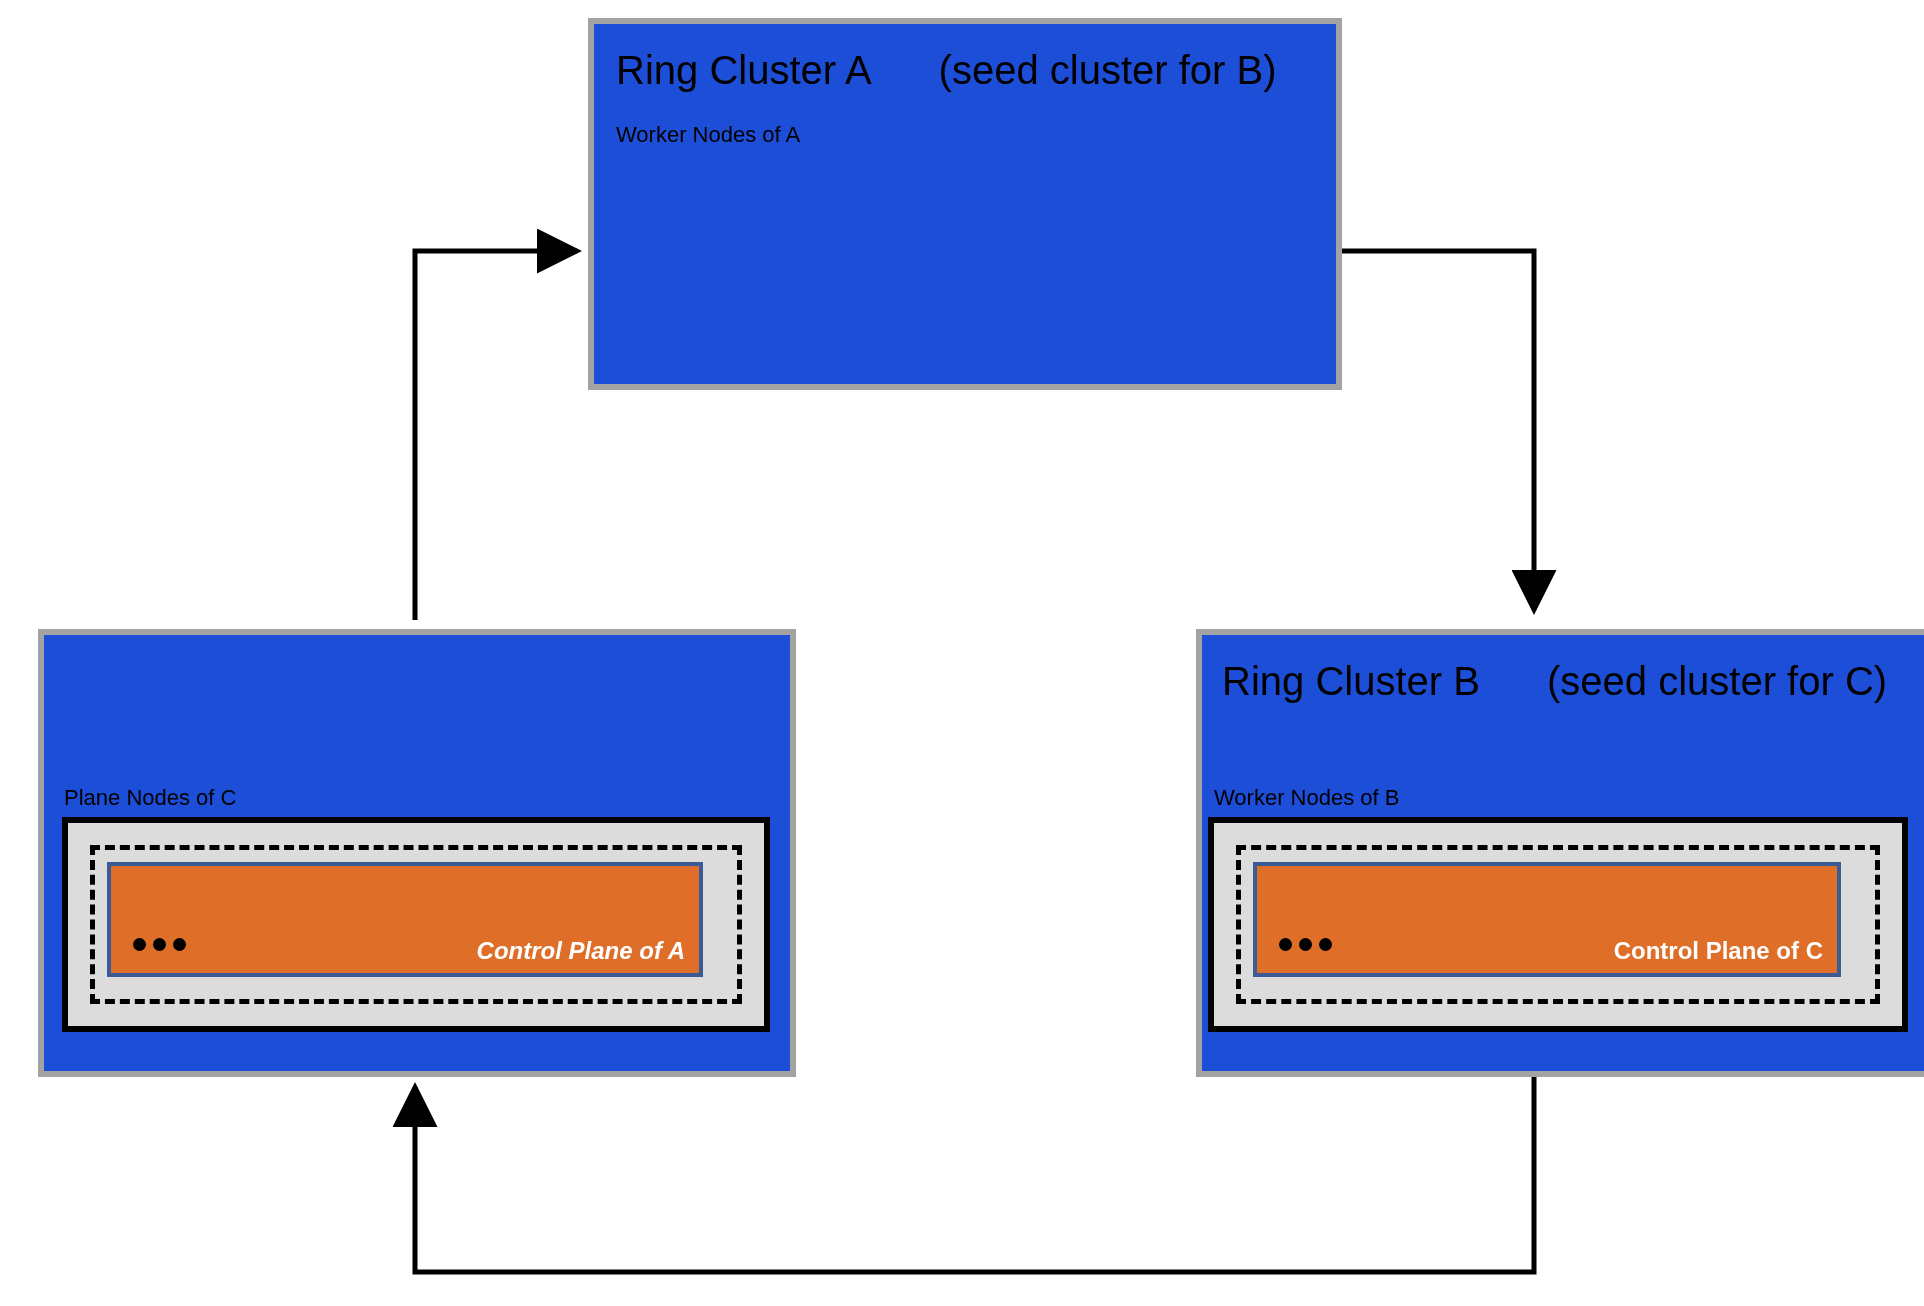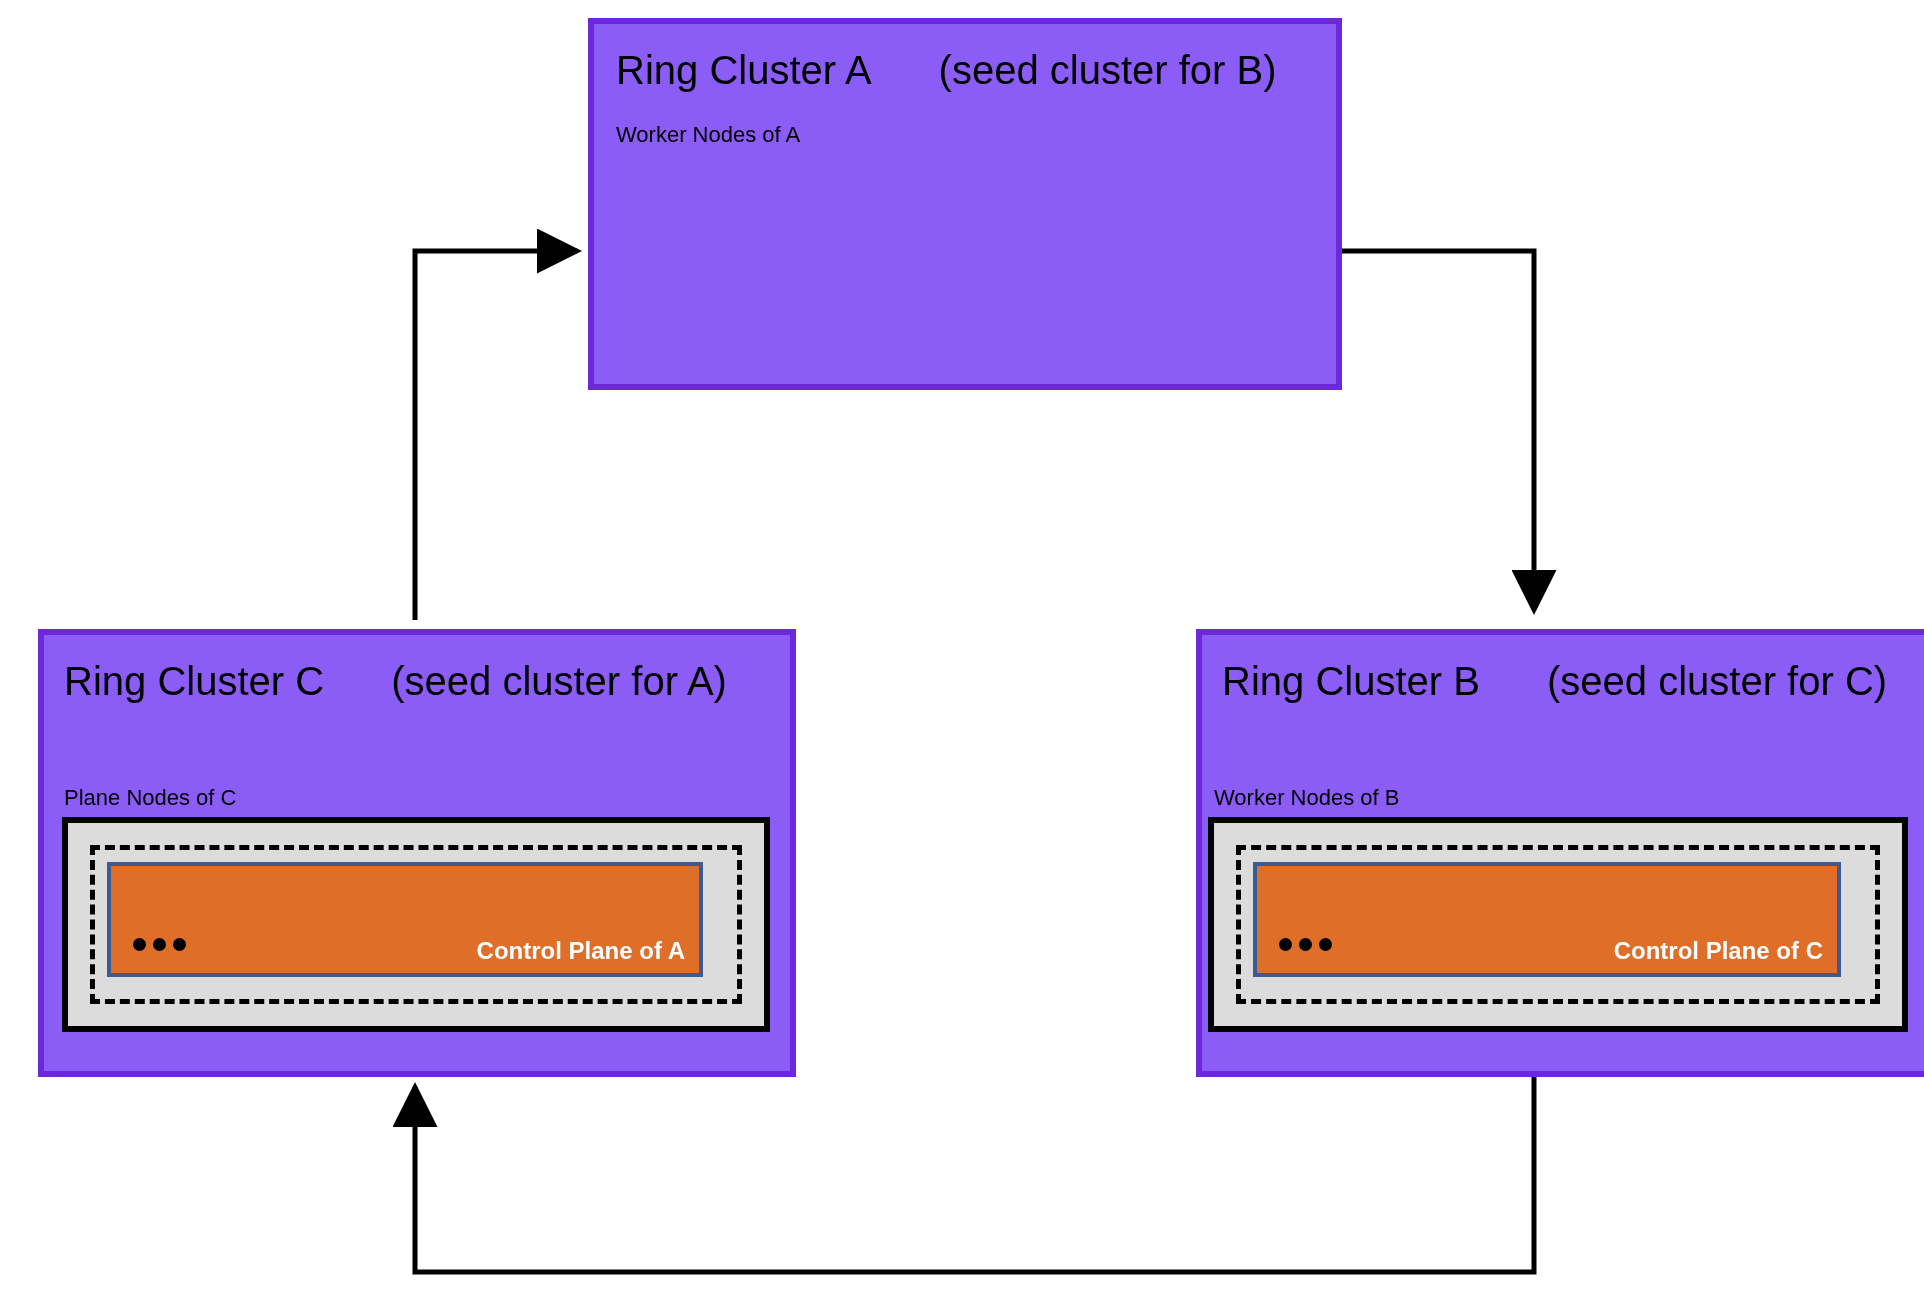--- a/index.html
+++ b/index.html
@@ -14,22 +14,22 @@
     position: relative;
     width: 1924px;
     height: 1306px;
     background: #ffffff;
     overflow: hidden;
   }
 
   
   .ring-cluster {
     position: absolute;
-    background: #8b5cf6;
-    border: 6px solid #6d28d9;
+    background: #1d4ed8;
+    border: 6px solid #a3a3a3;
     box-sizing: border-box;
   }
   .cluster-title {
     position: absolute;
     white-space: nowrap;
     color: #000000;
     font-size: 40px;
     font-weight: 400;
     line-height: 1;
   }
@@ -123,28 +123,24 @@
   <div class="ring-cluster" style="left:588px; top:18px; width:754px; height:372px;">
     <div class="cluster-title" style="left:22px; top:26px;">
       <span>Ring Cluster A</span>
       <span class="seed" style="margin-left:58px;">(seed cluster for B)</span>
     </div>
     <div class="worker-label" style="left:22px; top:100px;">Worker Nodes of A</div>
 
   </div>
 
   <div class="ring-cluster" style="left:38px; top:629px; width:758px; height:448px;">
-    <div class="cluster-title" style="left:20px; top:26px;">
-      <span>Ring Cluster C</span>
-      <span class="seed" style="margin-left:56px;">(seed cluster for A)</span>
-    </div>
     <div class="worker-label" style="left:20px; top:152px;">Plane Nodes of C</div>
 
     <div class="worker-box" style="left:18px; top:182px; width:708px; height:215px;">
-      <div class="node-dashed" style="left:22px; top:22px; right:22px; bottom:22px;">
+      <div class="node-dashed" style="left:22px; top:22px; right:22px; bottom:22px;font-style:italic;">
         <div class="control-plane" style="left:12px; top:12px; right:34px; bottom:22px;">
           <div class="ellipsis">
             <i></i>
               <i></i>
               <i></i>
           </div>
           <div class="cp-label">Control Plane of A</div>
         </div>
       </div>
     </div>

